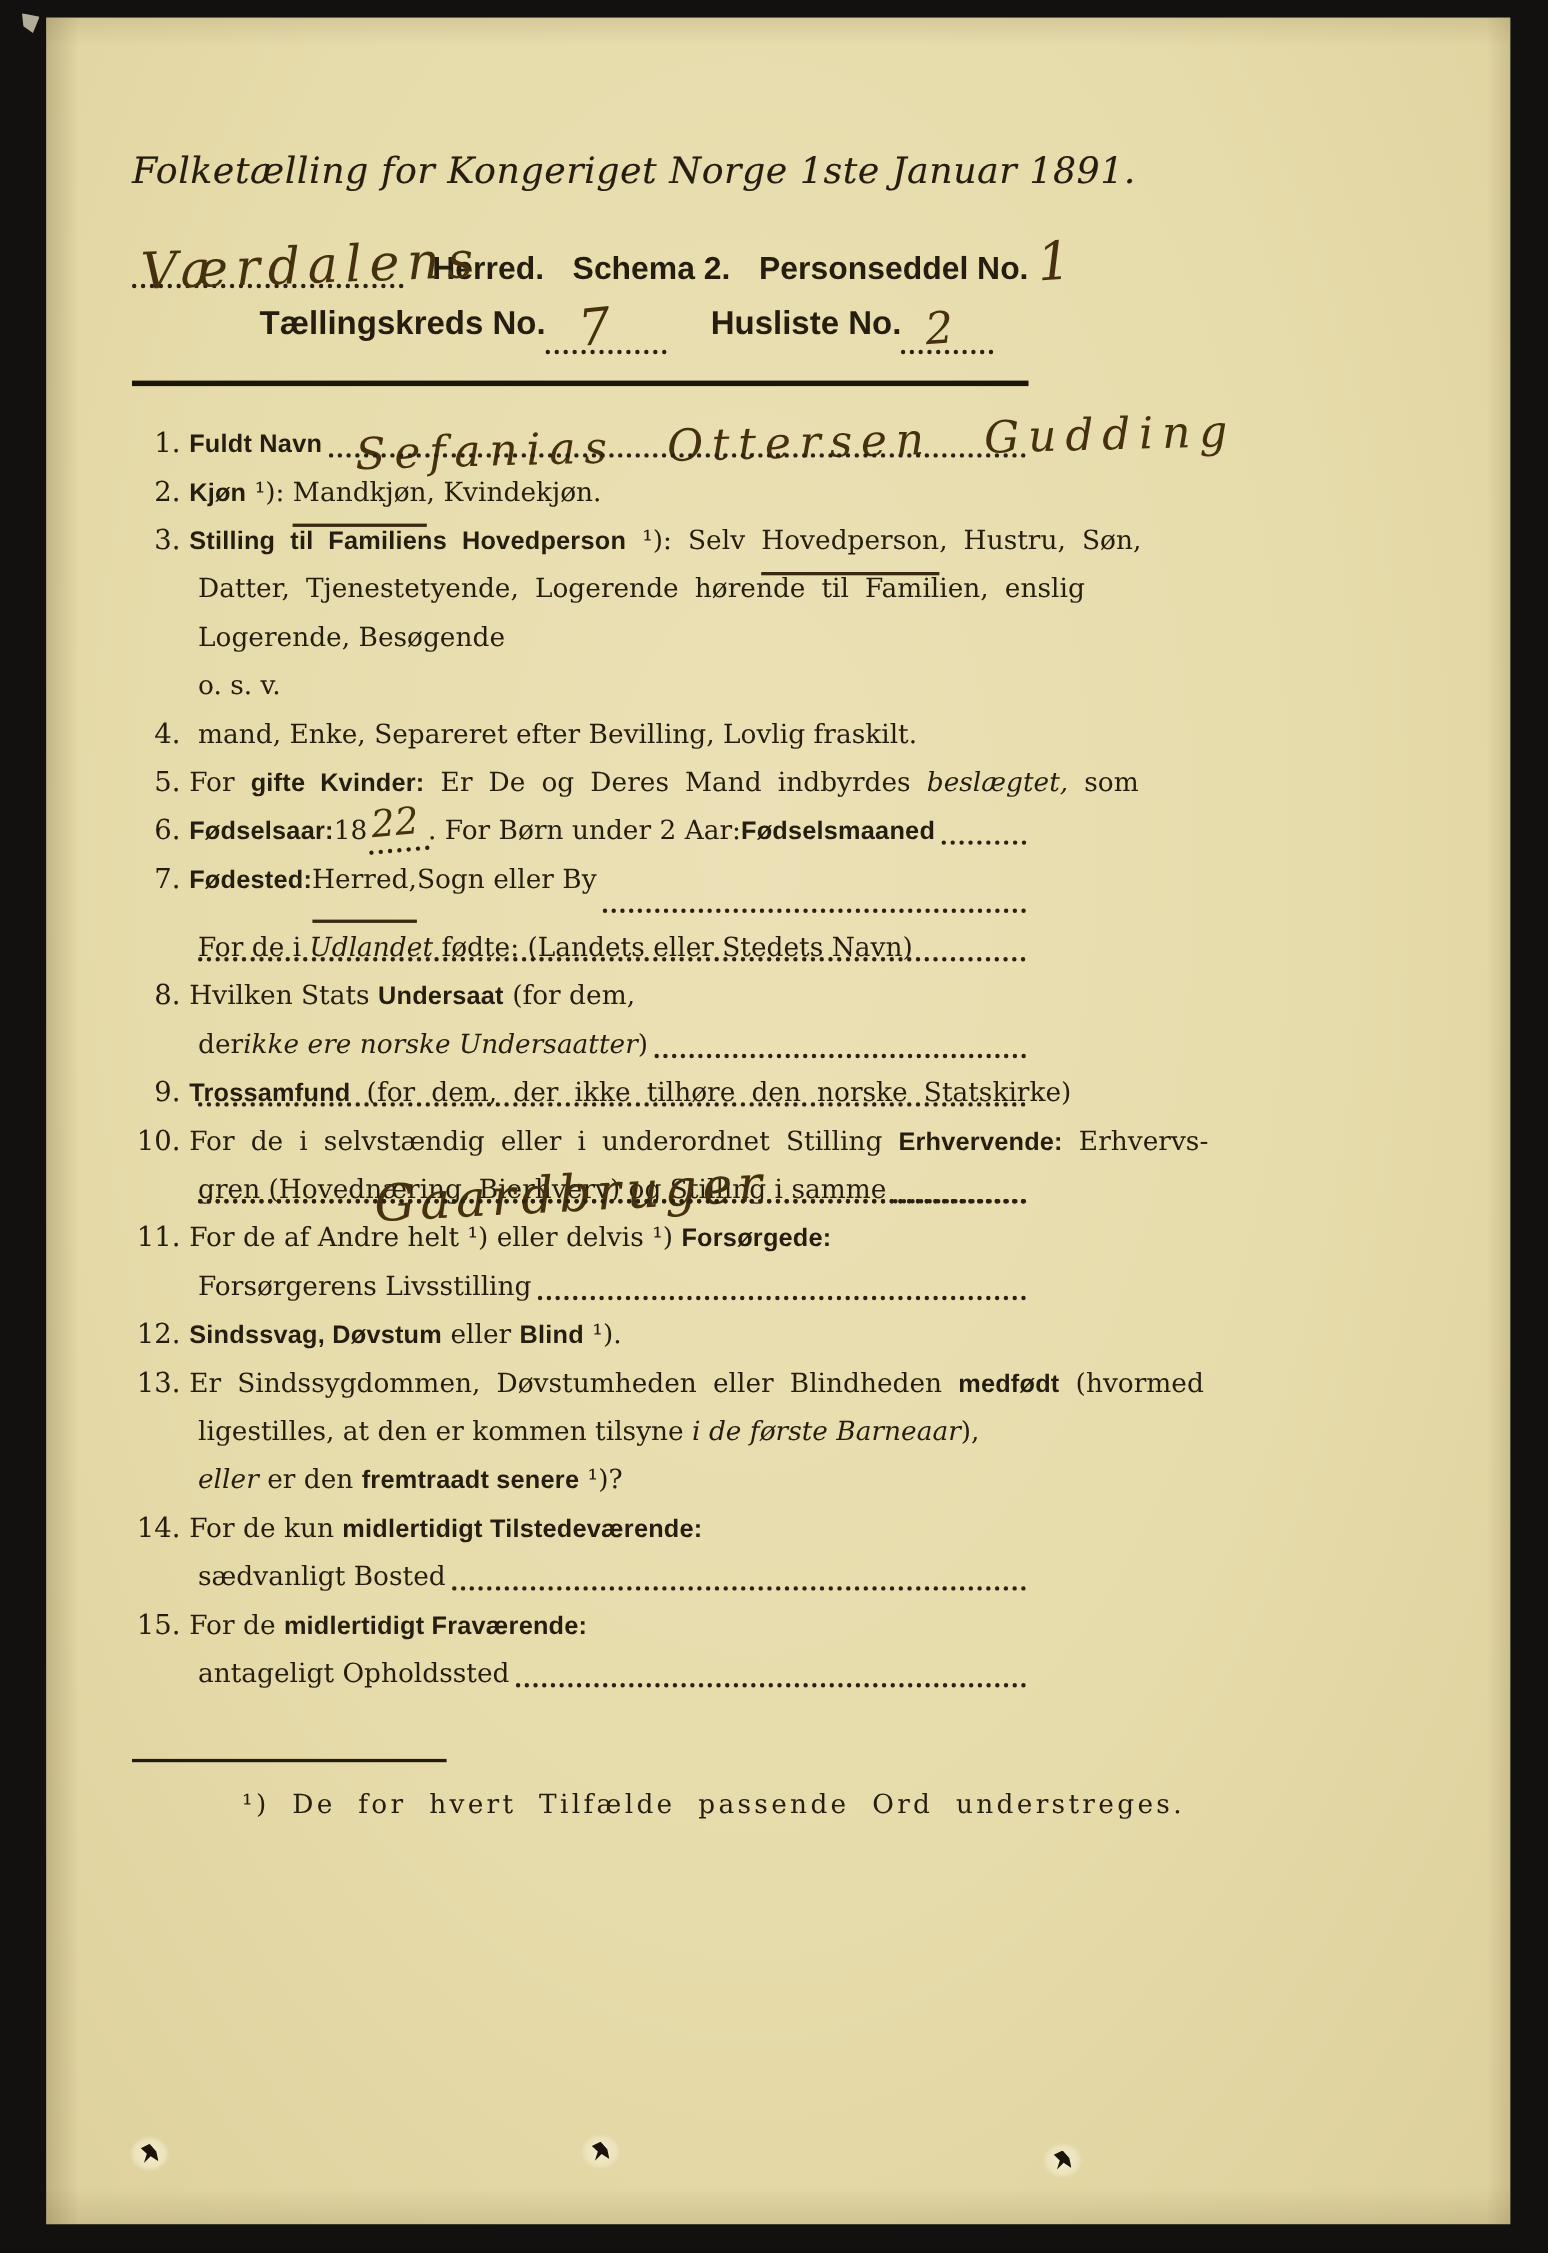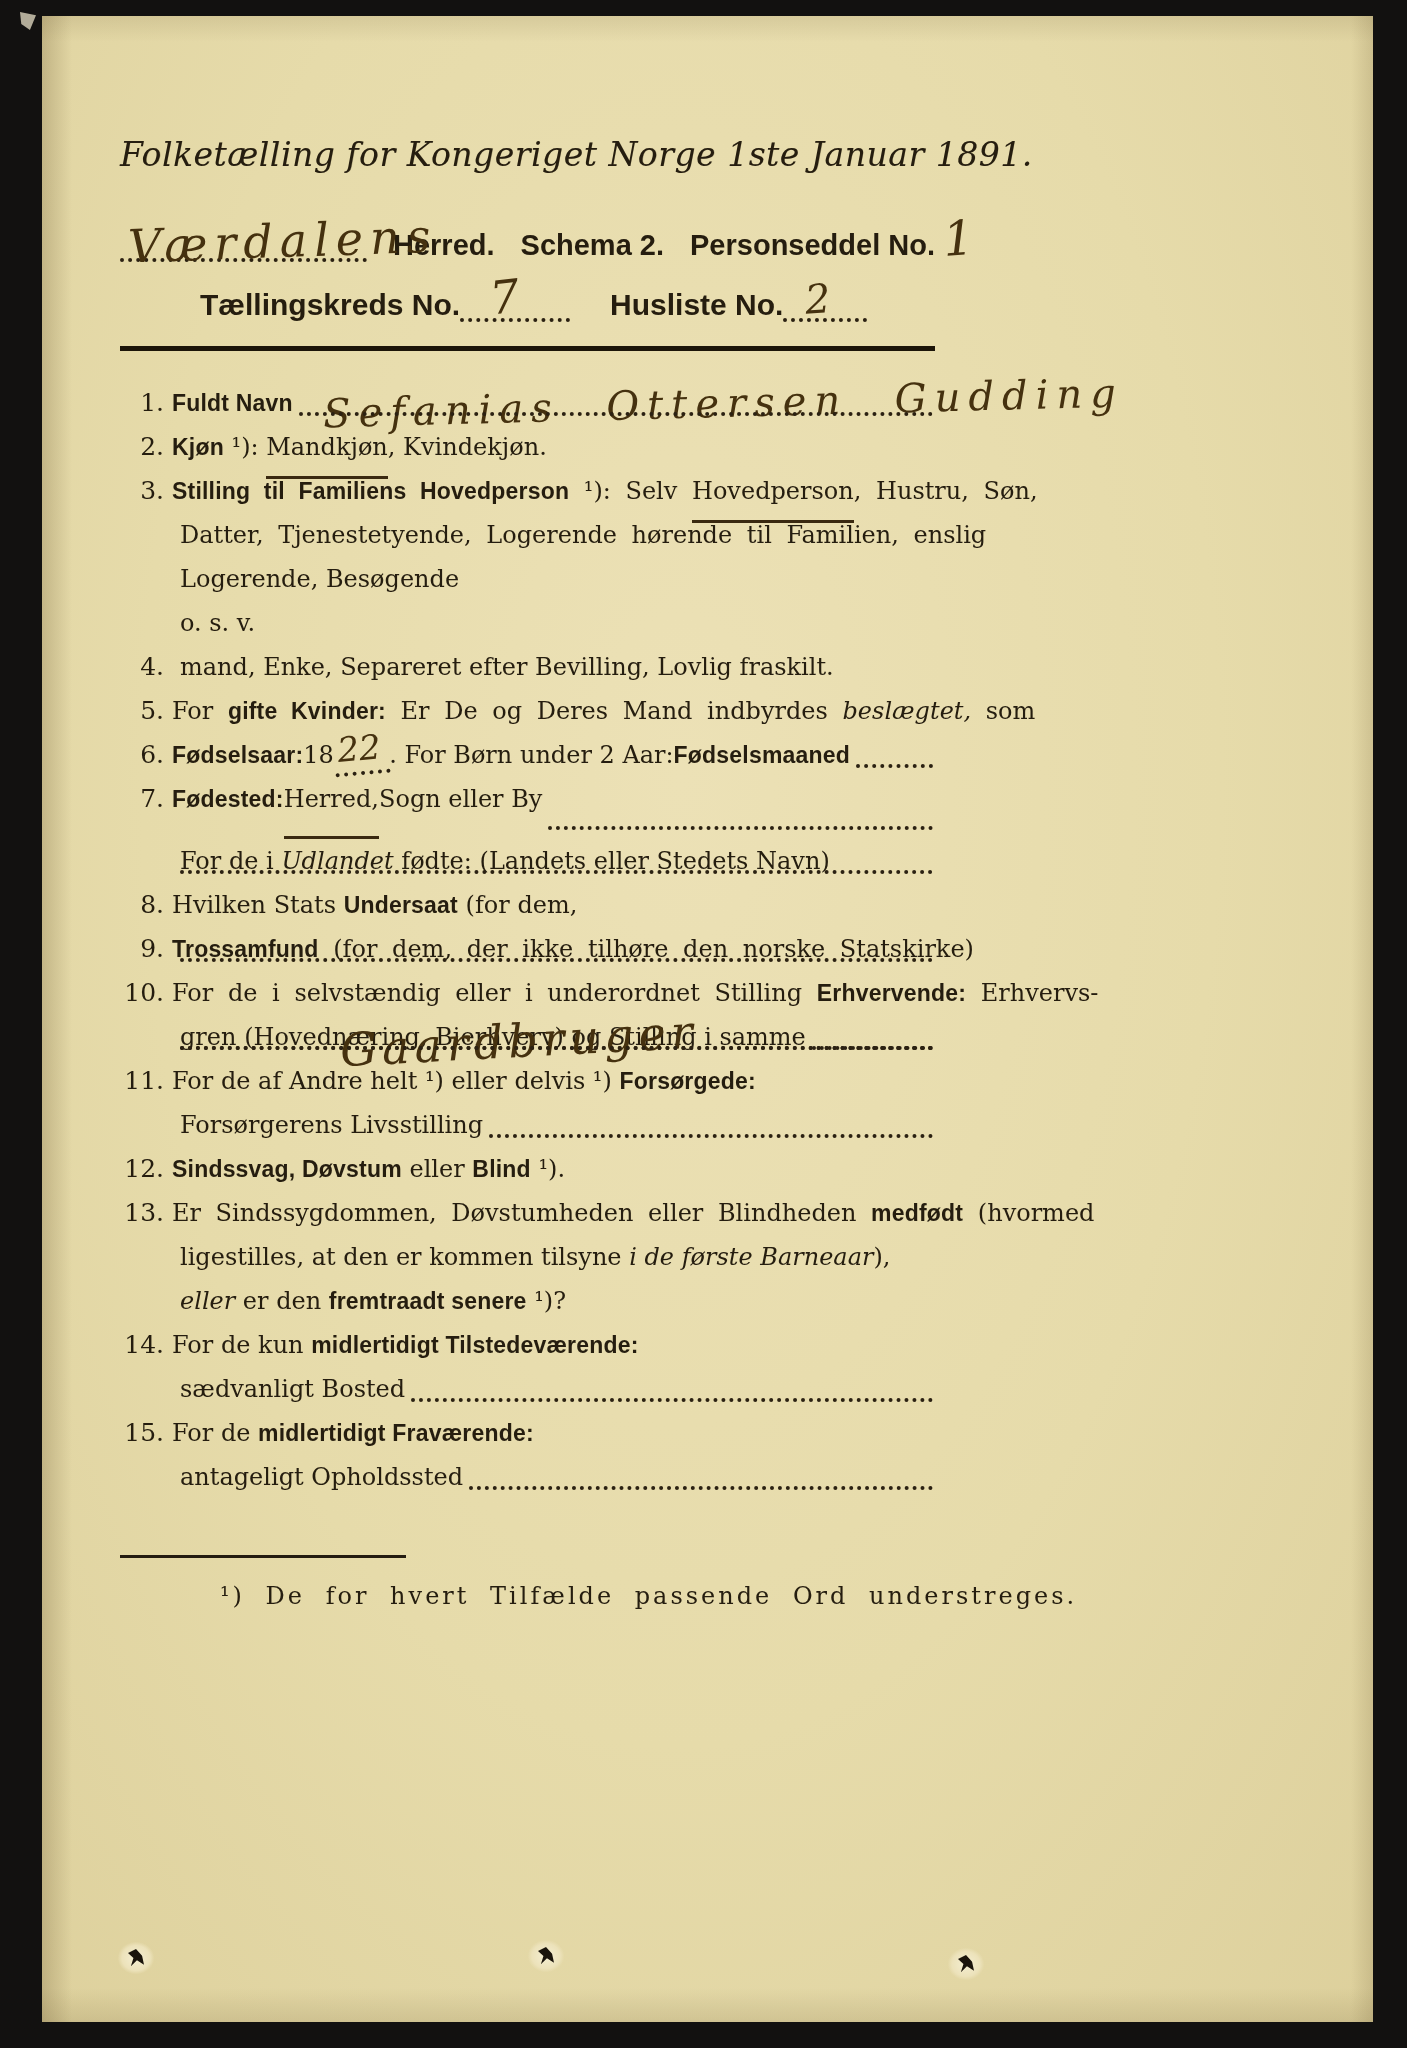--- a/index.html
+++ b/index.html
@@ -26,21 +26,21 @@
   .gap2  { margin-left:40px; }
 
   .row-herred { margin-top:30px; height:56px; display:flex; align-items:flex-end; position:relative; }
   .dot-name { width:268px; height:40px; position:relative; border-bottom:4px dotted #2b2112; }
   .hw { font-family:"DejaVu Serif", serif; font-style:italic; color:#45310f; white-space:nowrap; }
   .hw-district { position:absolute; left:8px; bottom:-10px; font-size:46px; letter-spacing:7px;
                  transform:rotate(-2deg); }
   .tail { flex:1; position:relative; align-self:flex-end; height:40px; border-bottom:4px dotted #2b2112; }
   .hw-num1 { position:absolute; left:8px; bottom:-8px; font-size:48px; transform:rotate(-4deg); }
 
-  .row-kreds { margin-top:16px; margin-left:80px; height:44px; display:flex; align-items:flex-end; }
+  .row-kreds { margin-top:16px; margin-left:116px; height:44px; display:flex; align-items:flex-start; }
   .dotbox { position:relative; align-self:flex-end; height:32px; border-bottom:4px dotted #2b2112; }
   .w110 { width:110px; } .w84 { width:84px; }
   .hw-num7 { position:absolute; left:30px; bottom:-6px; font-size:46px; transform:rotate(-6deg); }
   .hw-num2 { position:absolute; left:22px; bottom:-4px; font-size:40px; transform:rotate(-4deg); }
 
   .rule-main { margin-top:24px; height:5px; background:#1c1509; }
 
   .items { margin-top:30px; font-size:24px; line-height:44px; }
   .item { position:relative; }
   .num { position:absolute; left:4px; top:0; width:40px; text-align:right; font-size:25px; }
@@ -169,20 +169,26 @@
             </div>
           <div class="ln ind"><span>For de i </span><span class="it">Udlandet</span><span> fødte: (Landets eller Stedets Navn)</span></div>
           <div class="ln ind flex">
               <span class="lead full"></span>
             </div>
         </div>
 
         <div class="item">
           <span class="num">8.</span>
           <div class="ln"><span>Hvilken Stats </span><span class="b">Undersaat</span><span> (for dem,</span></div>
+          <div class="ln ind flex">
+              <span>der </span>
+              <span class="it">ikke ere norske Undersaatter</span>
+              <span>)</span>
+              <span class="lead"></span>
+            </div>
         </div>
 
         <div class="item">
           <span class="num">9.</span>
           <div class="ln sp2"><span class="b">Trossamfund</span><span> (for dem, der ikke tilhøre den norske Statskirke)</span></div>
           <div class="ln ind flex">
               <span class="lead full"></span>
             </div>
         </div>
 

